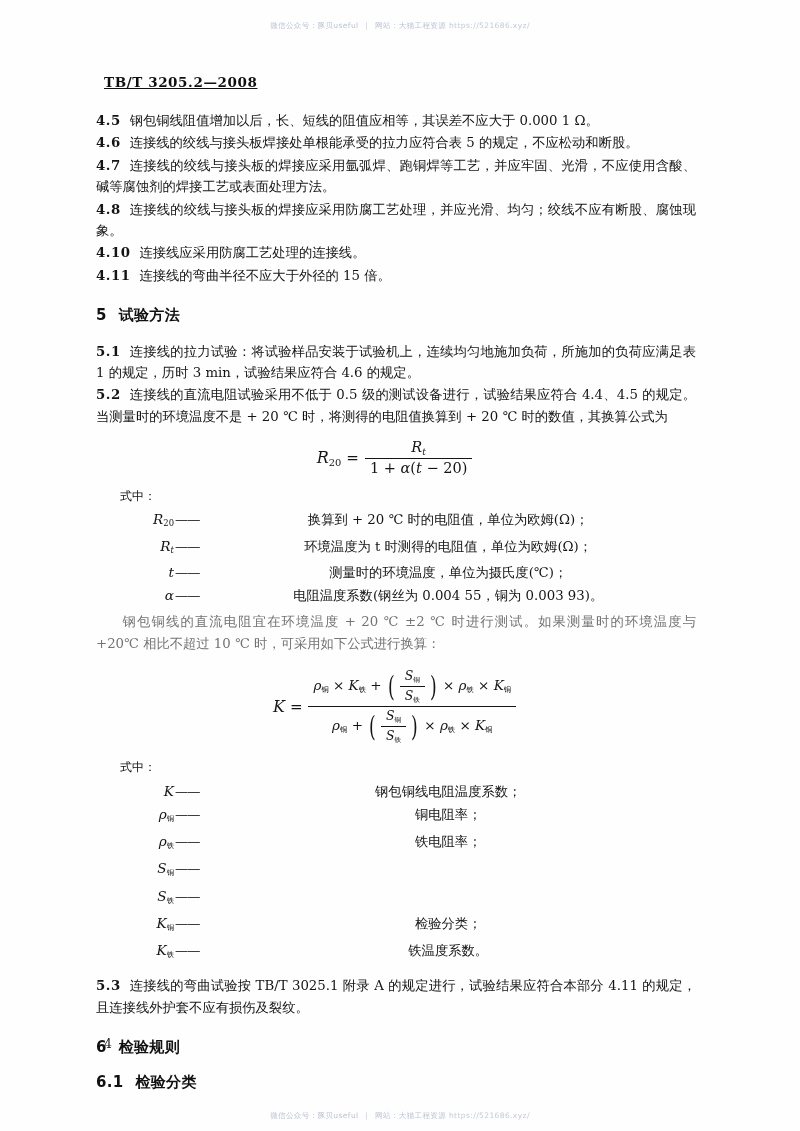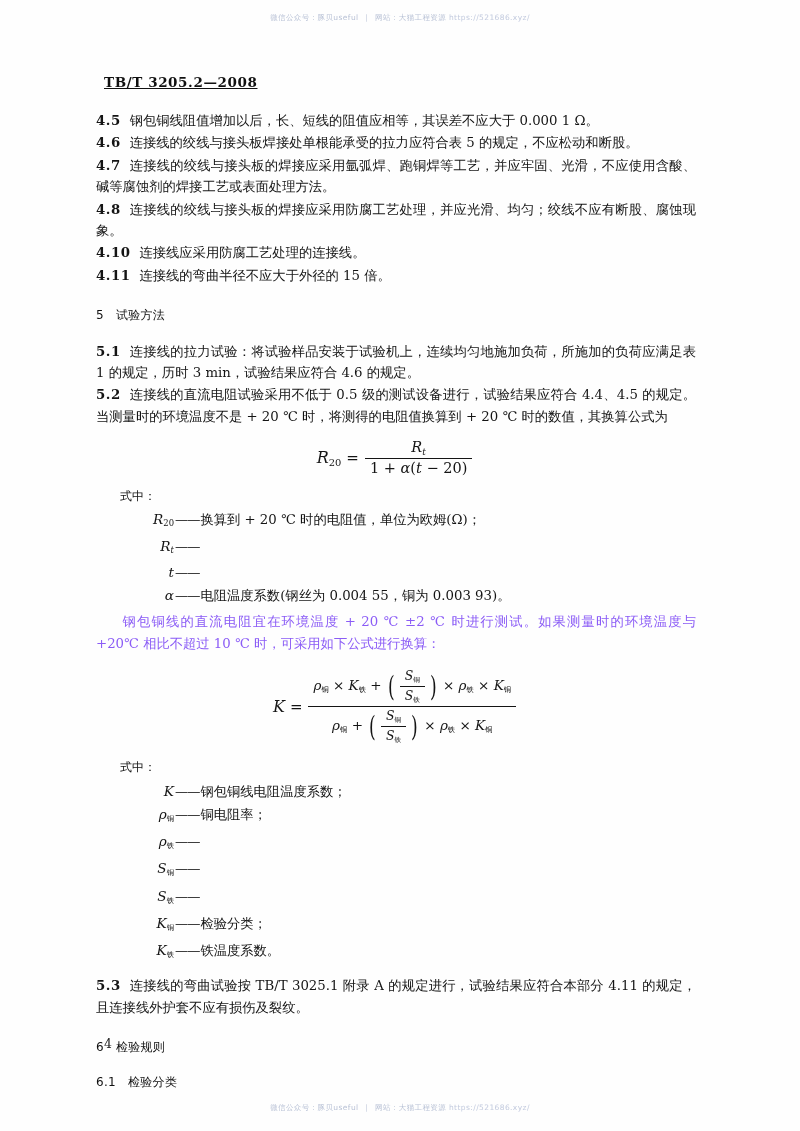--- a/index.html
+++ b/index.html
@@ -28,20 +28,21 @@
   .watermark {
     position: absolute;
     left: 0;
     width: 800px;
     text-align: center;
     font-family: "DejaVu Sans", "Liberation Sans", sans-serif;
     font-size: 7.5px;
     letter-spacing: 0.4px;
     color: #b9c2d6;
     white-space: nowrap;
+    margin-top: 8px;
   }
   .watermark .sep { padding: 0 4px; color: #c4ccdc; }
   .watermark .url { color: #c2cade; }
   .wm-top { top: 13px; }
   .wm-bottom { top: 1103px; }
 
   
   .running-head {
     position: absolute;
     left: 104px;
@@ -61,43 +62,43 @@
     top: 110px;
     width: 600px;
   }
 
   p, .blk {
     margin: 0;
     font-size: 13.3px;
     line-height: 21.4px;
     text-align: justify;
     text-justify: inter-ideograph;
-    color: #8b5cf6;
+    color: #737373;
   }
 
   
   .clause-flow {
     font-size: 13.3px;
     line-height: 21.4px;
     text-align: justify;
     text-justify: inter-ideograph;
     text-indent: 0;
     margin-bottom: 1.0px;
   }
   .clause-flow .num {
     font-family: "DejaVu Serif", "Liberation Serif", serif;
     font-weight: bold;
     letter-spacing: 0.5px;
     margin-right: 9px;
   }
 
   .section-head {
     font-family: "DejaVu Sans", "Liberation Sans", sans-serif;
-    font-weight: normal;
-    font-size: 12px;
+    font-weight: bold;
+    font-size: 15px;
     line-height: 21.4px;
     letter-spacing: 0.3px;
     color: #111;
   }
   .section-head .sn { margin-right: 12px; }
 
   .gap-s { height: 9px; }
   .gap-m { height: 14px; }
   .gap-l { height: 18px; }
 
@@ -206,20 +207,21 @@
   }
   .defrow .dash {
     flex: 0 0 auto;
     letter-spacing: -1px;
     padding: 0 1px;
     font-size: 13.2px;
   }
   .defrow .desc {
     flex: 1 1 auto;
     font-size: 13.3px;
+    text-align: center;
   }
 
   .page-number {
     position: absolute;
     left: 104px;
     top: 1036px;
     font-family: "DejaVu Serif", "Liberation Serif", serif;
     font-size: 12.5px;
     color: #1a1a1a;
   }
@@ -295,24 +297,26 @@
 
     <div class="deflist">
       <div class="defrow">
         <span class="sym"><span class="mi">R</span><span class="sub">20</span></span>
         <span class="dash">——</span>
         <span class="desc">换算到 + 20 ℃ 时的电阻值，单位为欧姆(Ω)；</span>
       </div>
       <div class="defrow">
         <span class="sym"><span class="mi">R</span><span class="sub it">t</span></span>
         <span class="dash">——</span>
+        <span class="desc">环境温度为 t 时测得的电阻值，单位为欧姆(Ω)；</span>
       </div>
       <div class="defrow">
         <span class="sym"><span class="mi">t</span></span>
         <span class="dash">——</span>
+        <span class="desc">测量时的环境温度，单位为摄氏度(℃)；</span>
       </div>
       <div class="defrow">
         <span class="sym"><span class="mi">α</span></span>
         <span class="dash">——</span>
         <span class="desc">电阻温度系数(钢丝为 0.004 55，铜为 0.003 93)。</span>
       </div>
     </div>
 
     <div class="blk indent1" style="margin-top:4px;">钢包铜线的直流电阻宜在环境温度 + 20 ℃ ±2 ℃ 时进行测试。如果测量时的环境温度与 +20℃ 相比不超过 10 ℃ 时，可采用如下公式进行换算：</div>
 
@@ -369,20 +373,21 @@
         <span class="desc">钢包铜线电阻温度系数；</span>
       </div>
       <div class="defrow">
         <span class="sym"><span class="mi">ρ</span><span class="cn-sub">铜</span></span>
         <span class="dash">——</span>
         <span class="desc">铜电阻率；</span>
       </div>
       <div class="defrow">
         <span class="sym"><span class="mi">ρ</span><span class="cn-sub">铁</span></span>
         <span class="dash">——</span>
+        <span class="desc">铁电阻率；</span>
       </div>
       <div class="defrow">
         <span class="sym"><span class="mi">S</span><span class="cn-sub">铜</span></span>
         <span class="dash">——</span>
       </div>
       <div class="defrow">
         <span class="sym"><span class="mi">S</span><span class="cn-sub">铁</span></span>
         <span class="dash">——</span>
       </div>
       <div class="defrow">

